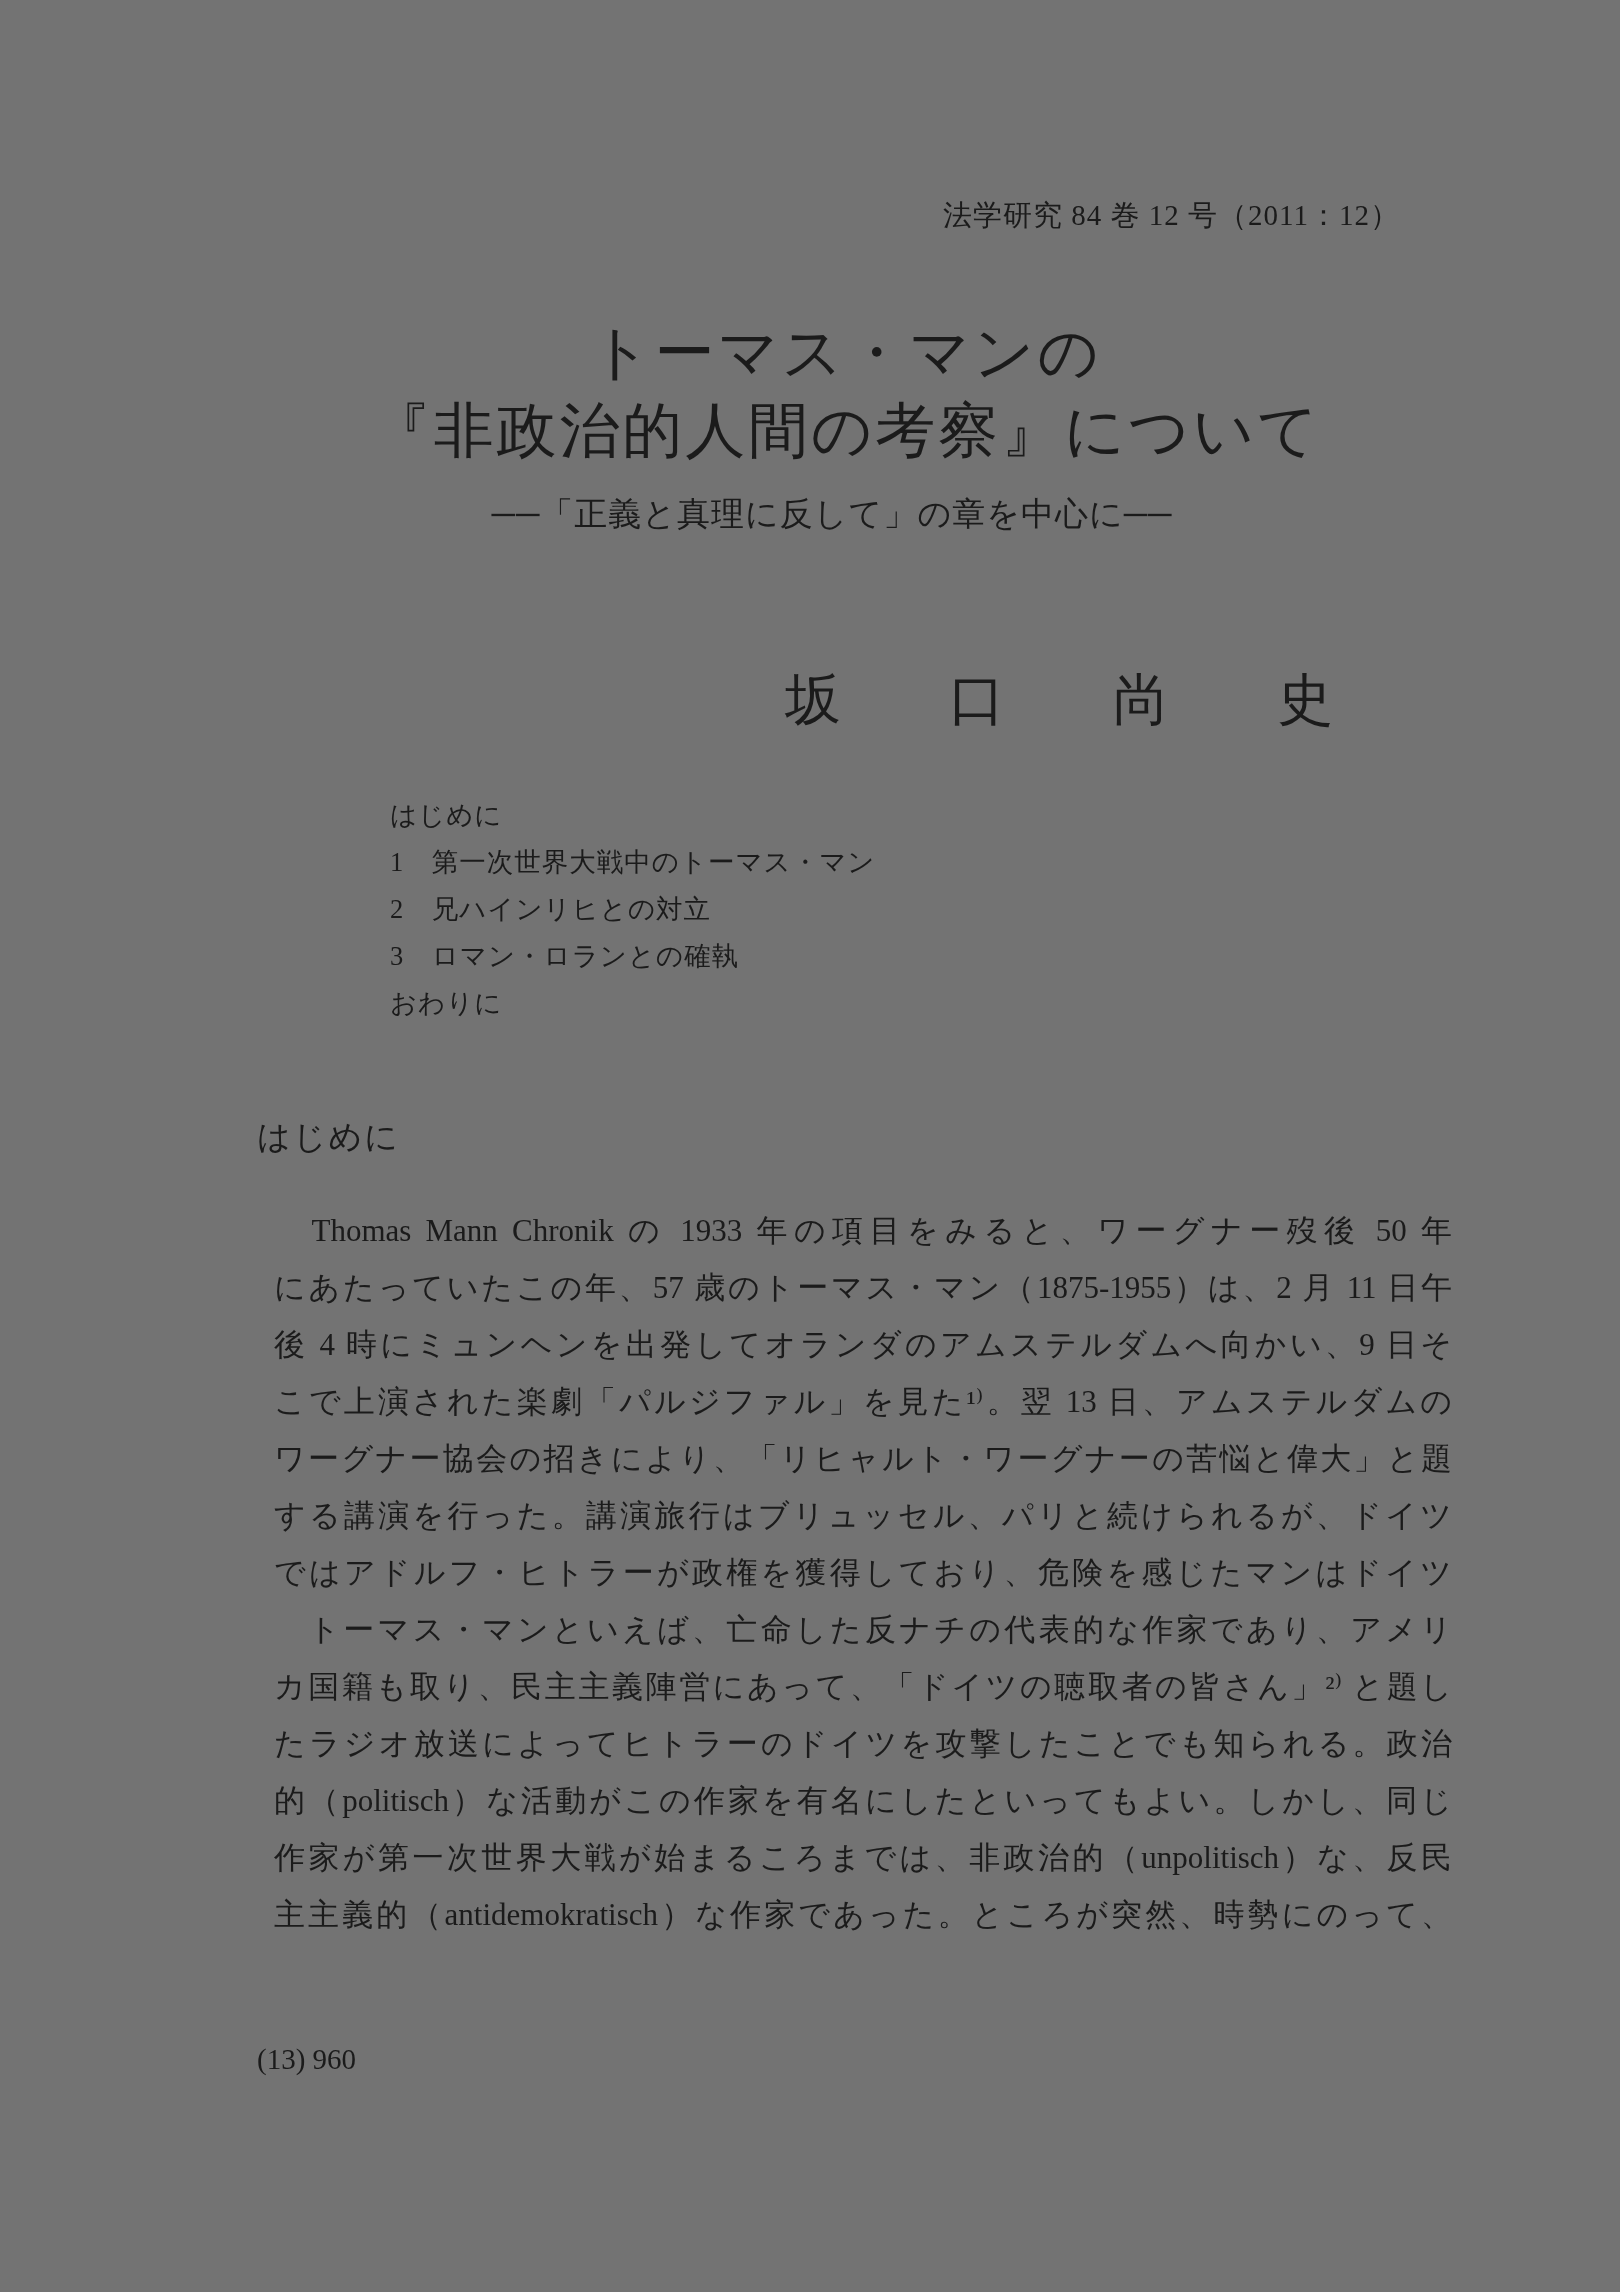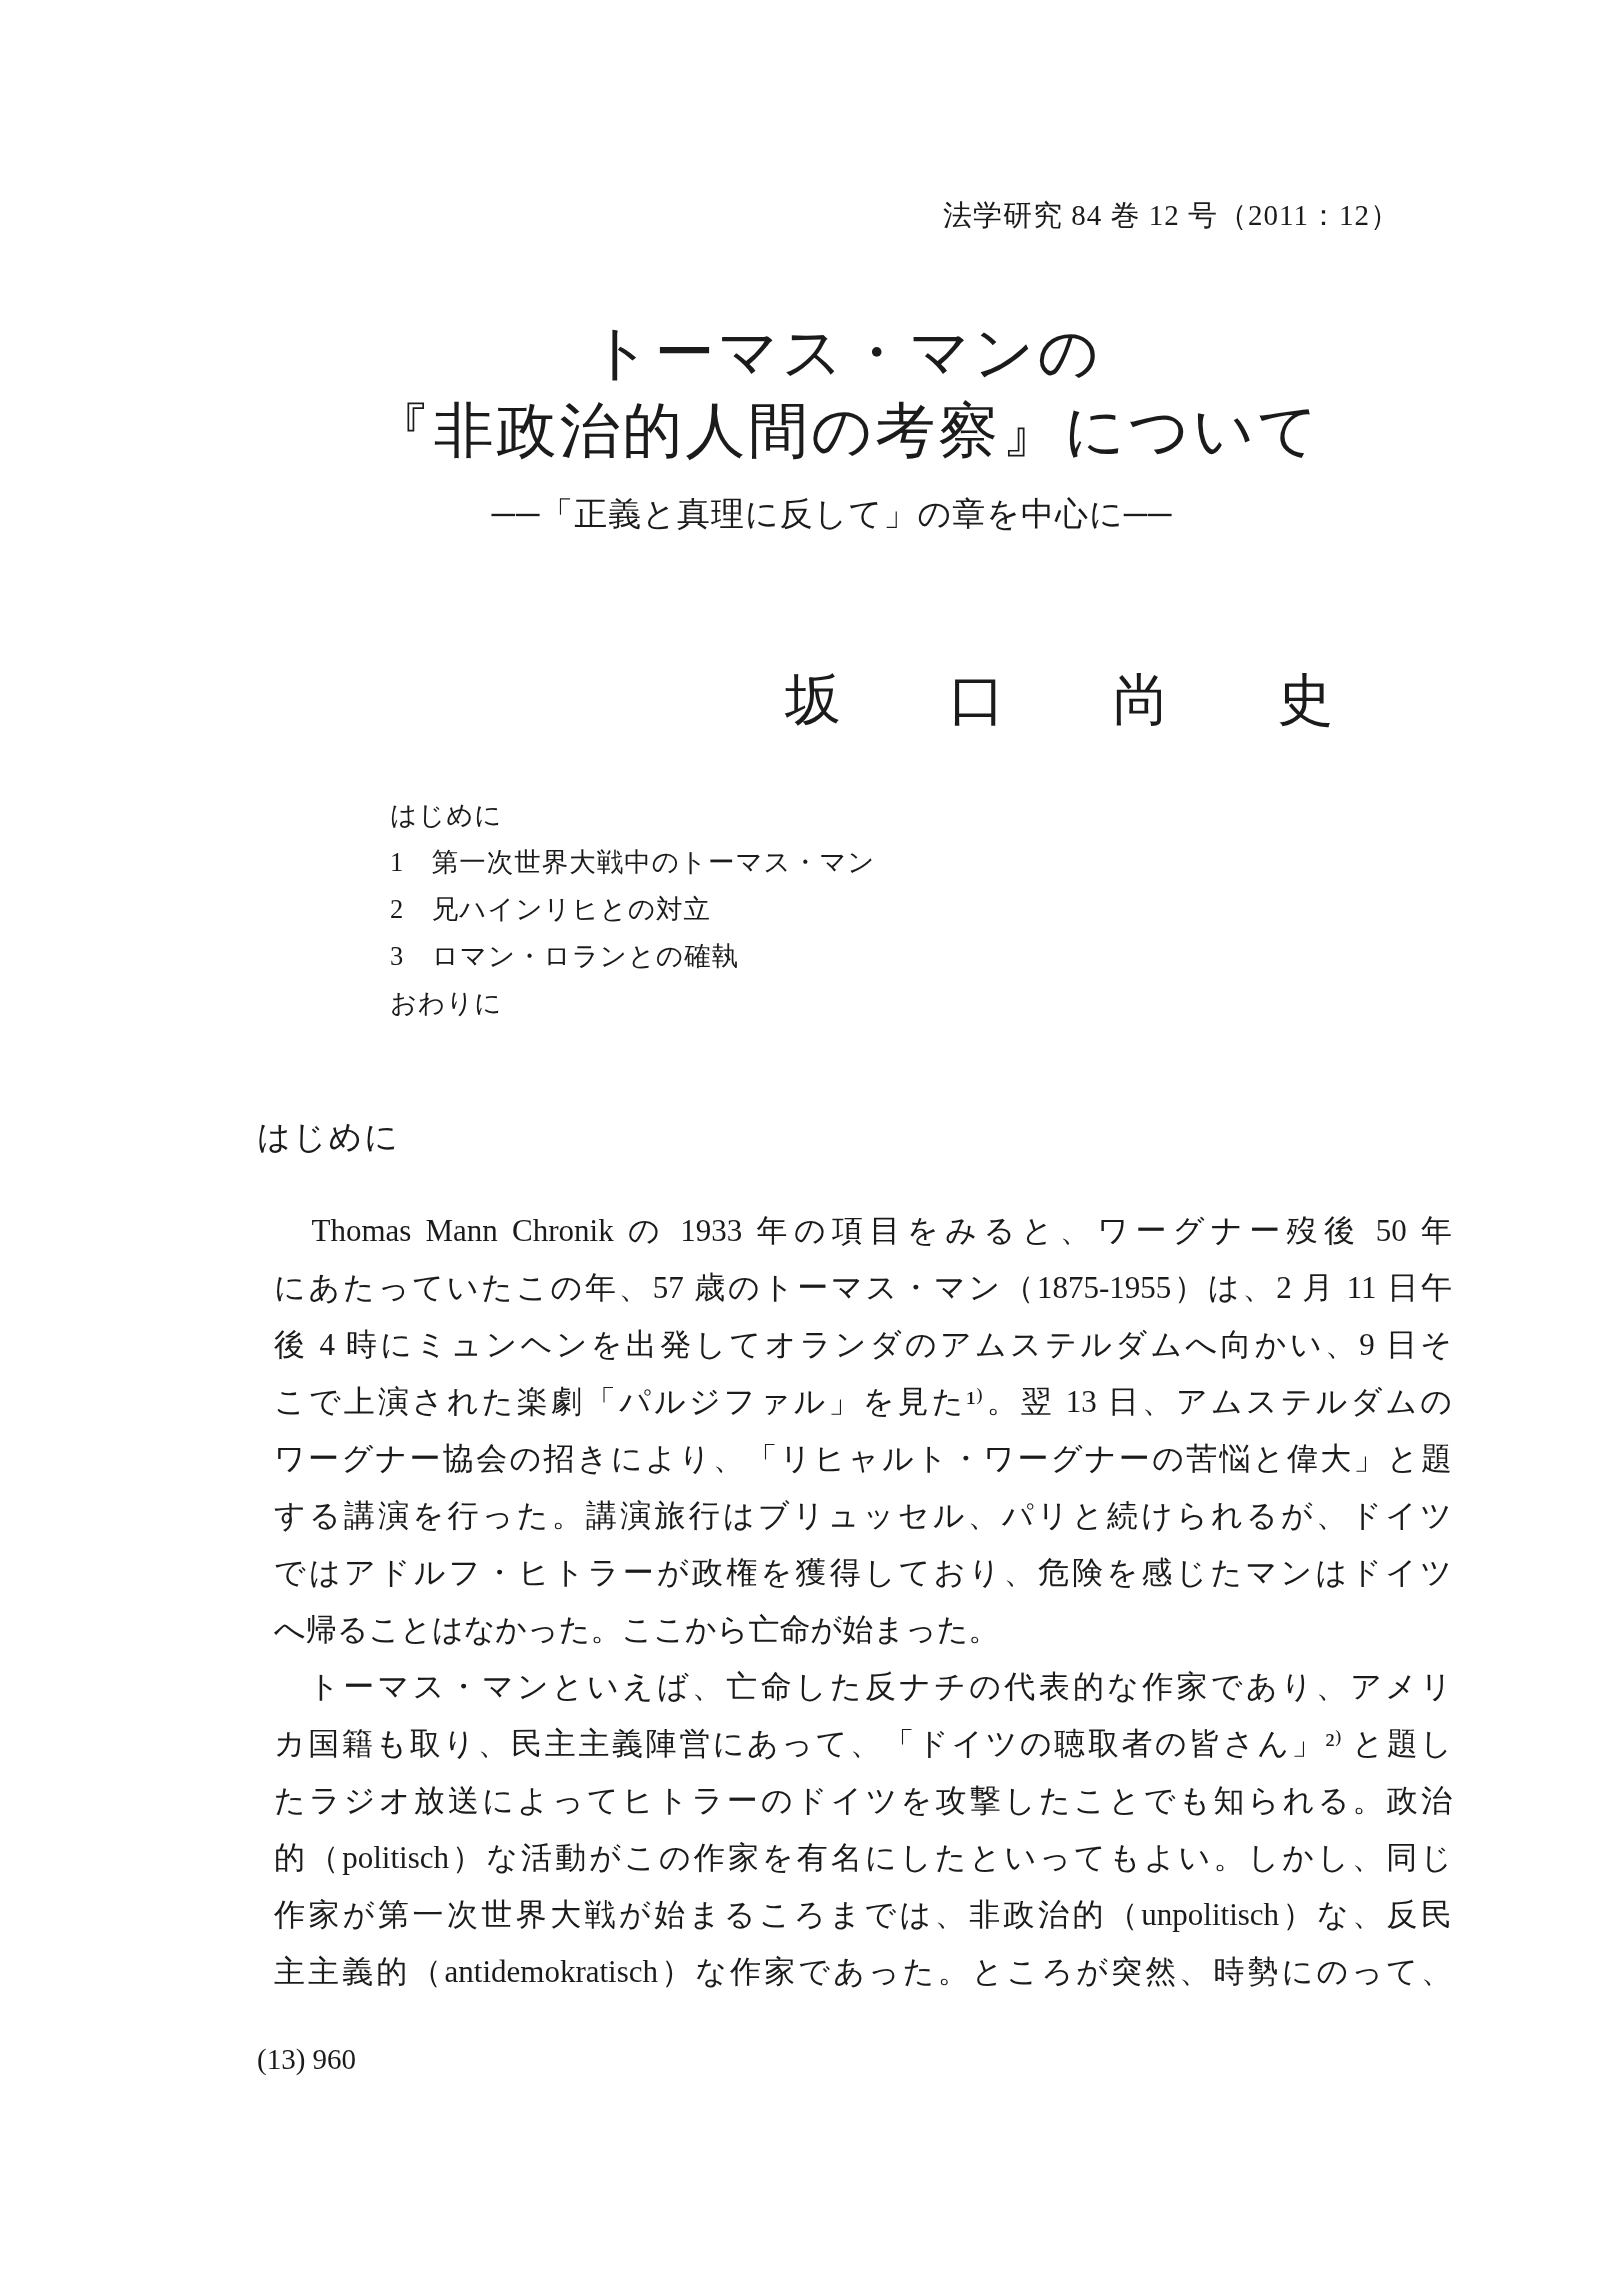--- a/index.html
+++ b/index.html
@@ -1,21 +1,21 @@
 <!DOCTYPE html>
 <html lang="ja"><head>
 <meta charset="utf-8">
 <style>
   html, body { margin: 0; padding: 0; background: #e8e8e8; }
   .page {
     position: relative;
     width: 1620px;
     height: 2293px;
     margin: 0 auto;
-    background: #ffffff;
+    background: #737373;
     overflow: hidden;
     font-family: "Liberation Serif", "DejaVu Serif", serif;
     color: #1b1b1b;
   }
   .journal-header {
     position: absolute;
     left: 257px; top: 196px; width: 1178px;
     box-sizing: border-box; padding-right: 35px;
     text-align: right;
     font-size: 29px;
@@ -112,21 +112,20 @@
 
   <div class="body-text">
     <div>
       <div class="body-line just">　Thomas Mann Chronik の 1933 年の項目をみると、ワーグナー歿後 50 年</div>
       <div class="body-line just">にあたっていたこの年、57 歳のトーマス・マン（1875-1955）は、2 月 11 日午</div>
       <div class="body-line just">後 4 時にミュンヘンを出発してオランダのアムステルダムへ向かい、9 日そ</div>
       <div class="body-line just">こで上演された楽劇「パルジファル」を見た¹⁾。翌 13 日、アムステルダムの</div>
       <div class="body-line just">ワーグナー協会の招きにより、「リヒャルト・ワーグナーの苦悩と偉大」と題</div>
       <div class="body-line just">する講演を行った。講演旅行はブリュッセル、パリと続けられるが、ドイツ</div>
       <div class="body-line just">ではアドルフ・ヒトラーが政権を獲得しており、危険を感じたマンはドイツ</div>
-      <div class="body-line">へ帰ることはなかった。ここから亡命が始まった。</div>
     </div>
     <div>
       <div class="body-line just">　トーマス・マンといえば、亡命した反ナチの代表的な作家であり、アメリ</div>
       <div class="body-line just">カ国籍も取り、民主主義陣営にあって、「ドイツの聴取者の皆さん」²⁾ と題し</div>
       <div class="body-line just">たラジオ放送によってヒトラーのドイツを攻撃したことでも知られる。政治</div>
       <div class="body-line just">的（politisch）な活動がこの作家を有名にしたといってもよい。しかし、同じ</div>
       <div class="body-line just">作家が第一次世界大戦が始まるころまでは、非政治的（unpolitisch）な、反民</div>
       <div class="body-line just">主主義的（antidemokratisch）な作家であった。ところが突然、時勢にのって、</div>
     </div>
   </div>

